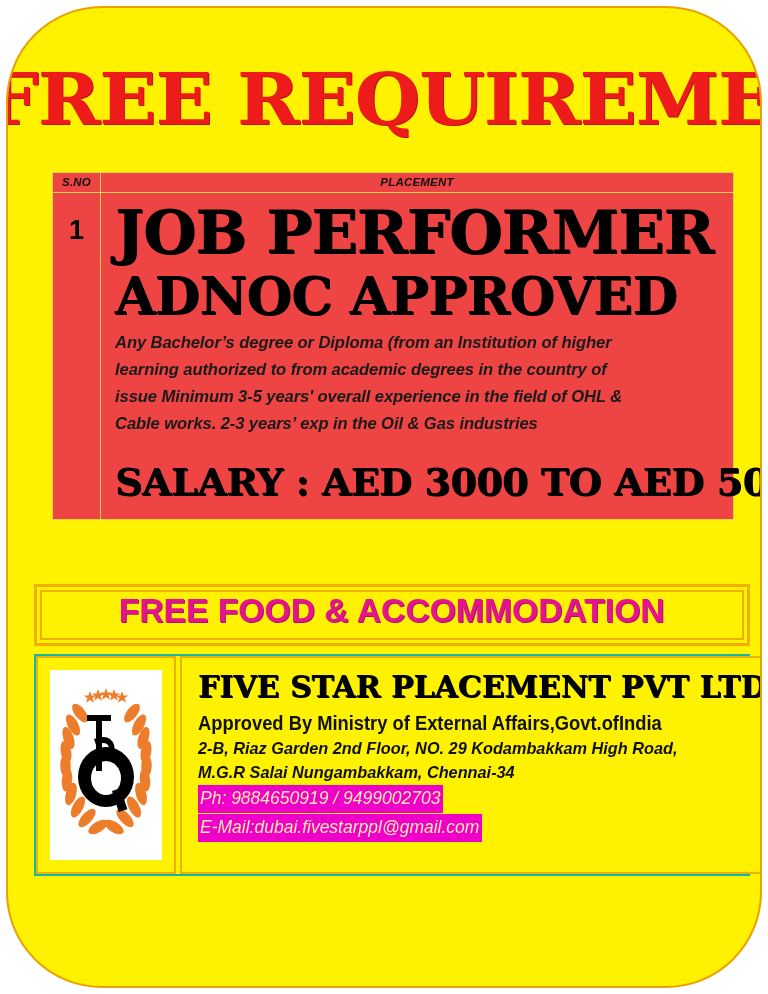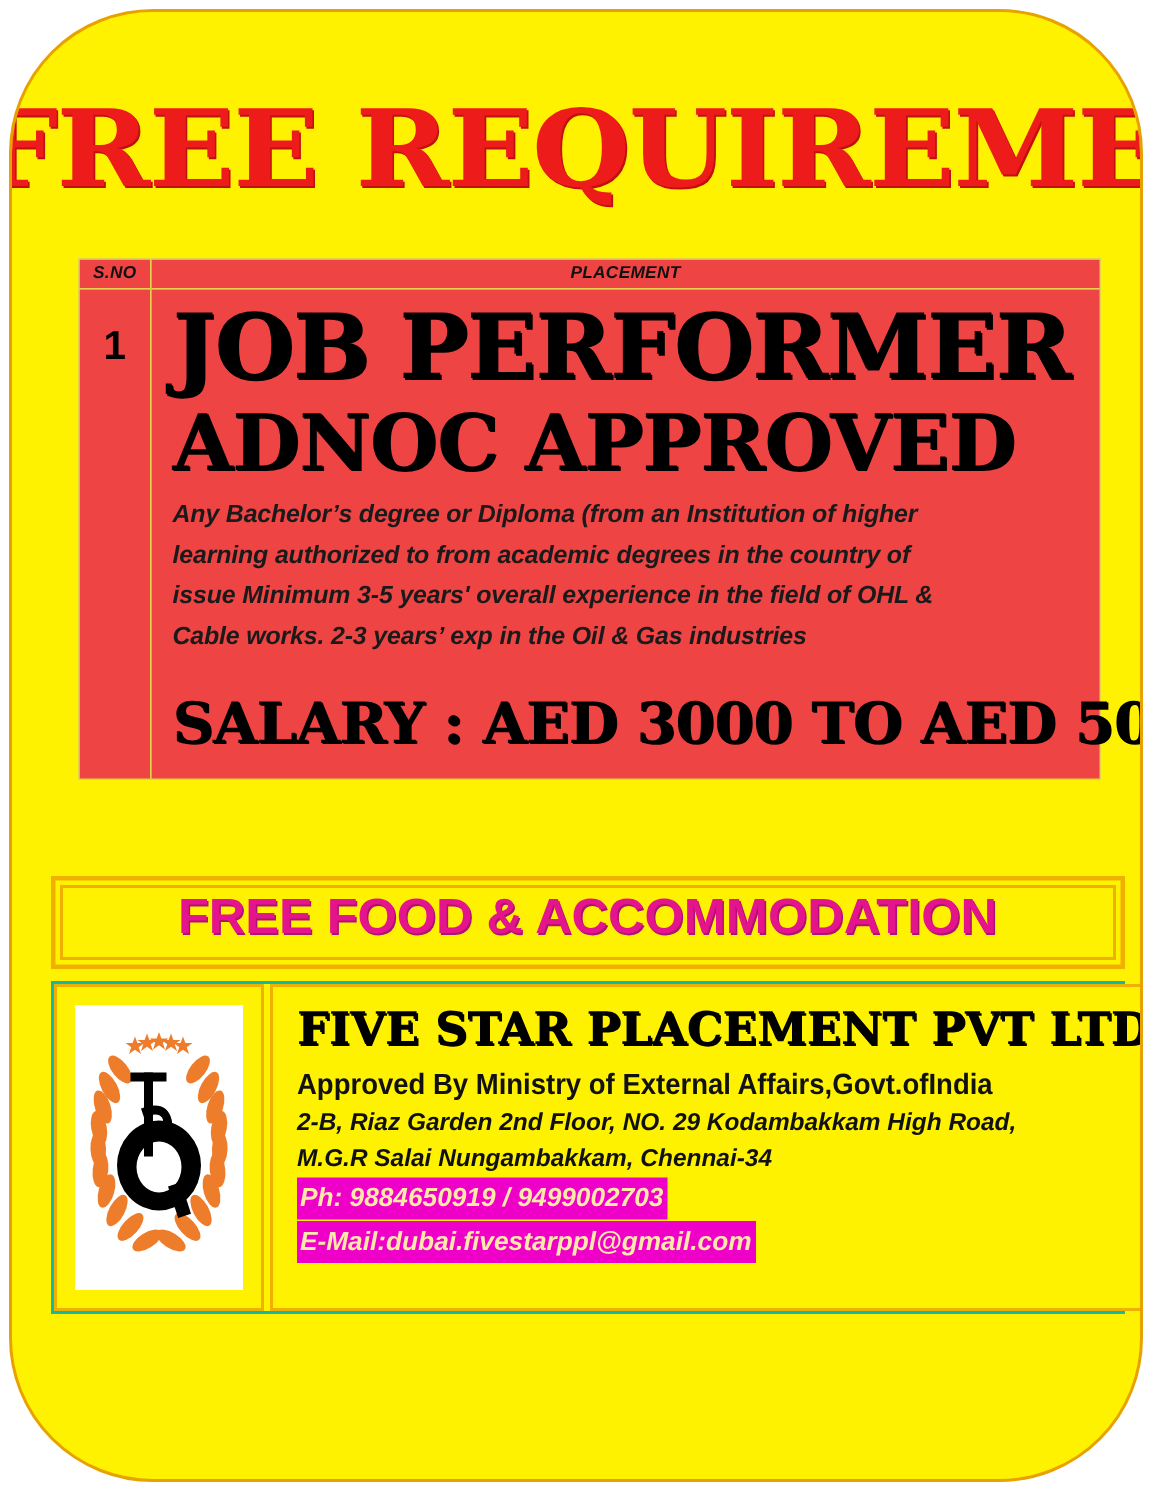--- a/index.html
+++ b/index.html
@@ -226,21 +226,21 @@
     font-family: "Liberation Sans", sans-serif;
     font-weight: bold;
     font-style: italic;
     font-size: 16.3px;
     line-height: 24px;
     color: #111;
     white-space: nowrap;
   }
   .hl-line {
     font-family: "Liberation Sans", sans-serif;
-    font-weight: bold;
+    font-weight: normal;
     font-style: italic;
     font-size: 17.5px;
     line-height: 25px;
     color: #FFE9A8;
     background: #EE00C8;
     display: inline-block;
     padding: 1px 3px 2px 2px;
     margin-top: 1px;
     white-space: nowrap;
   }

